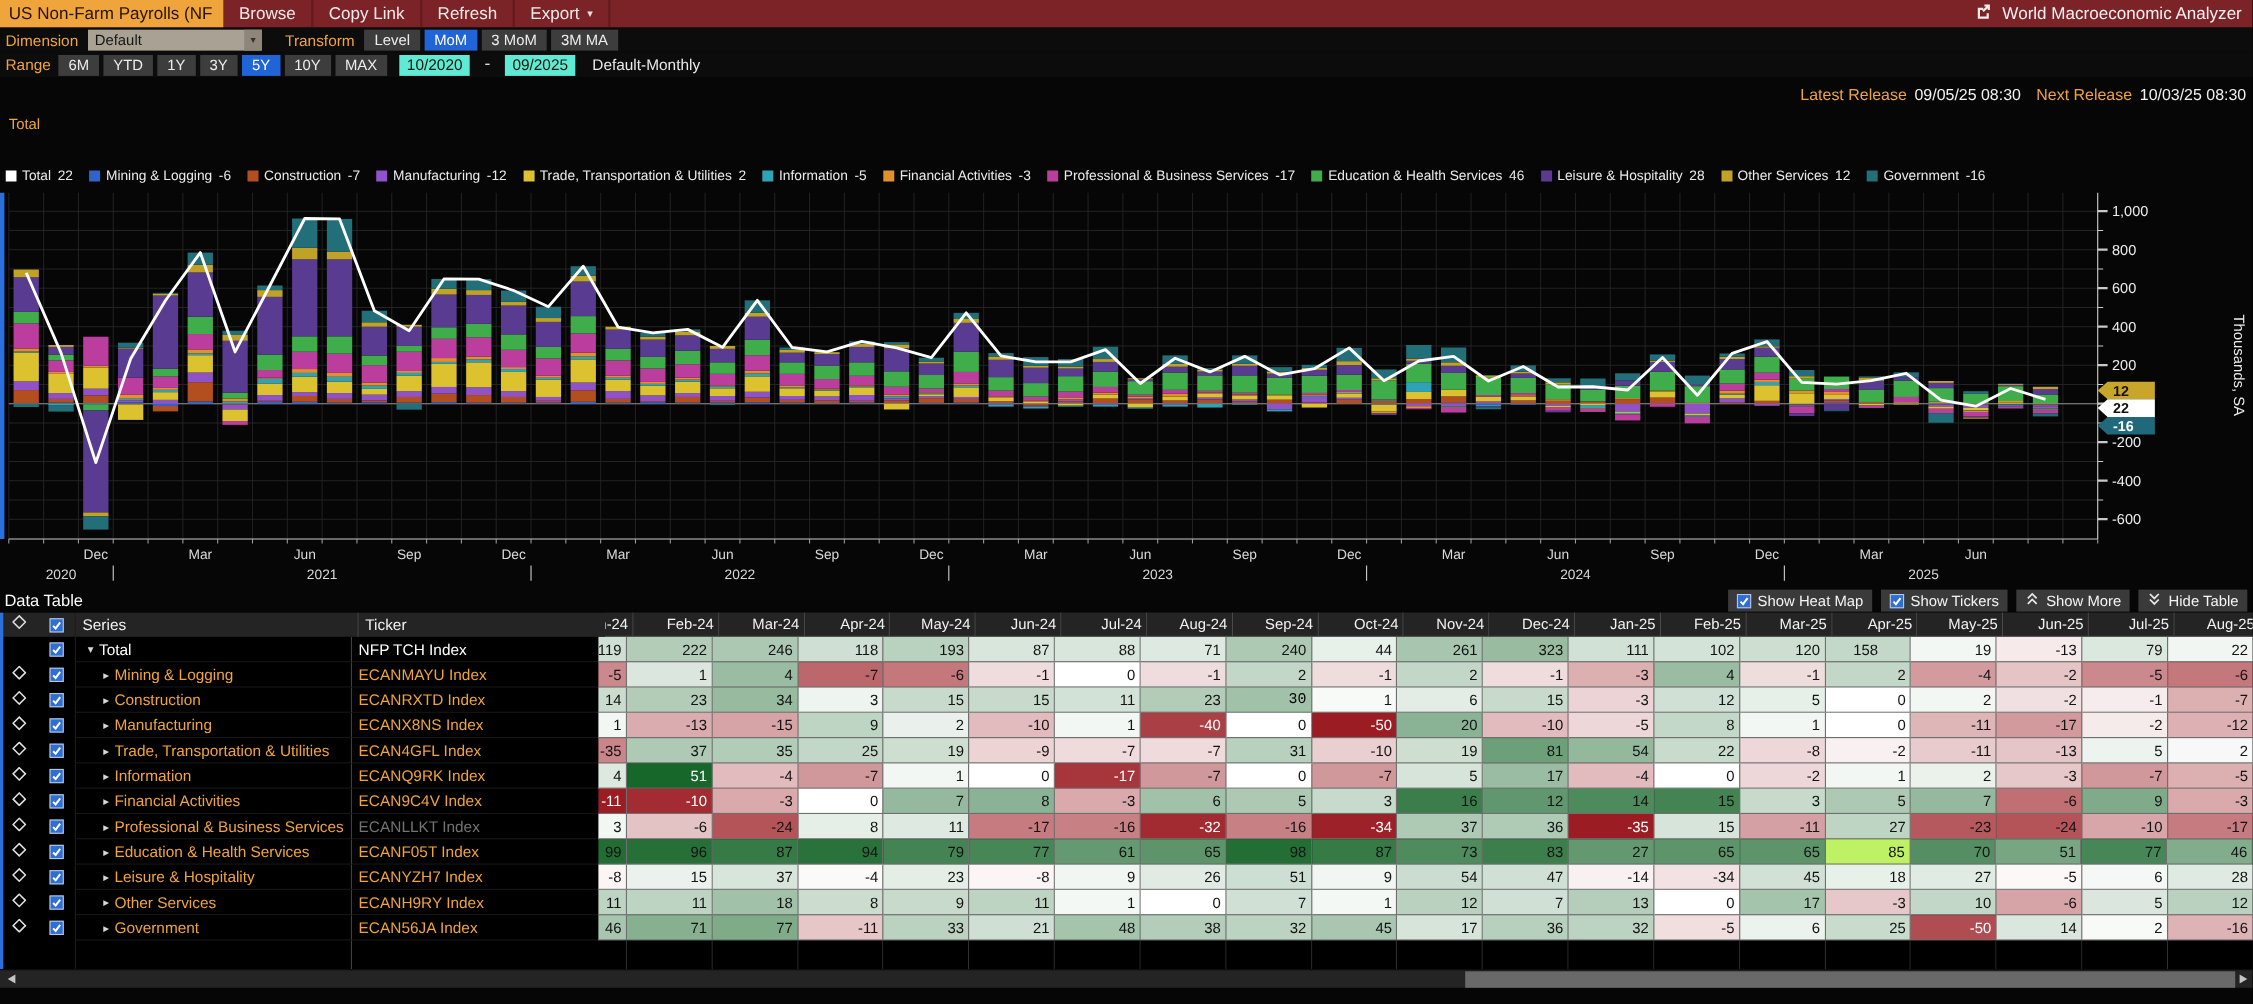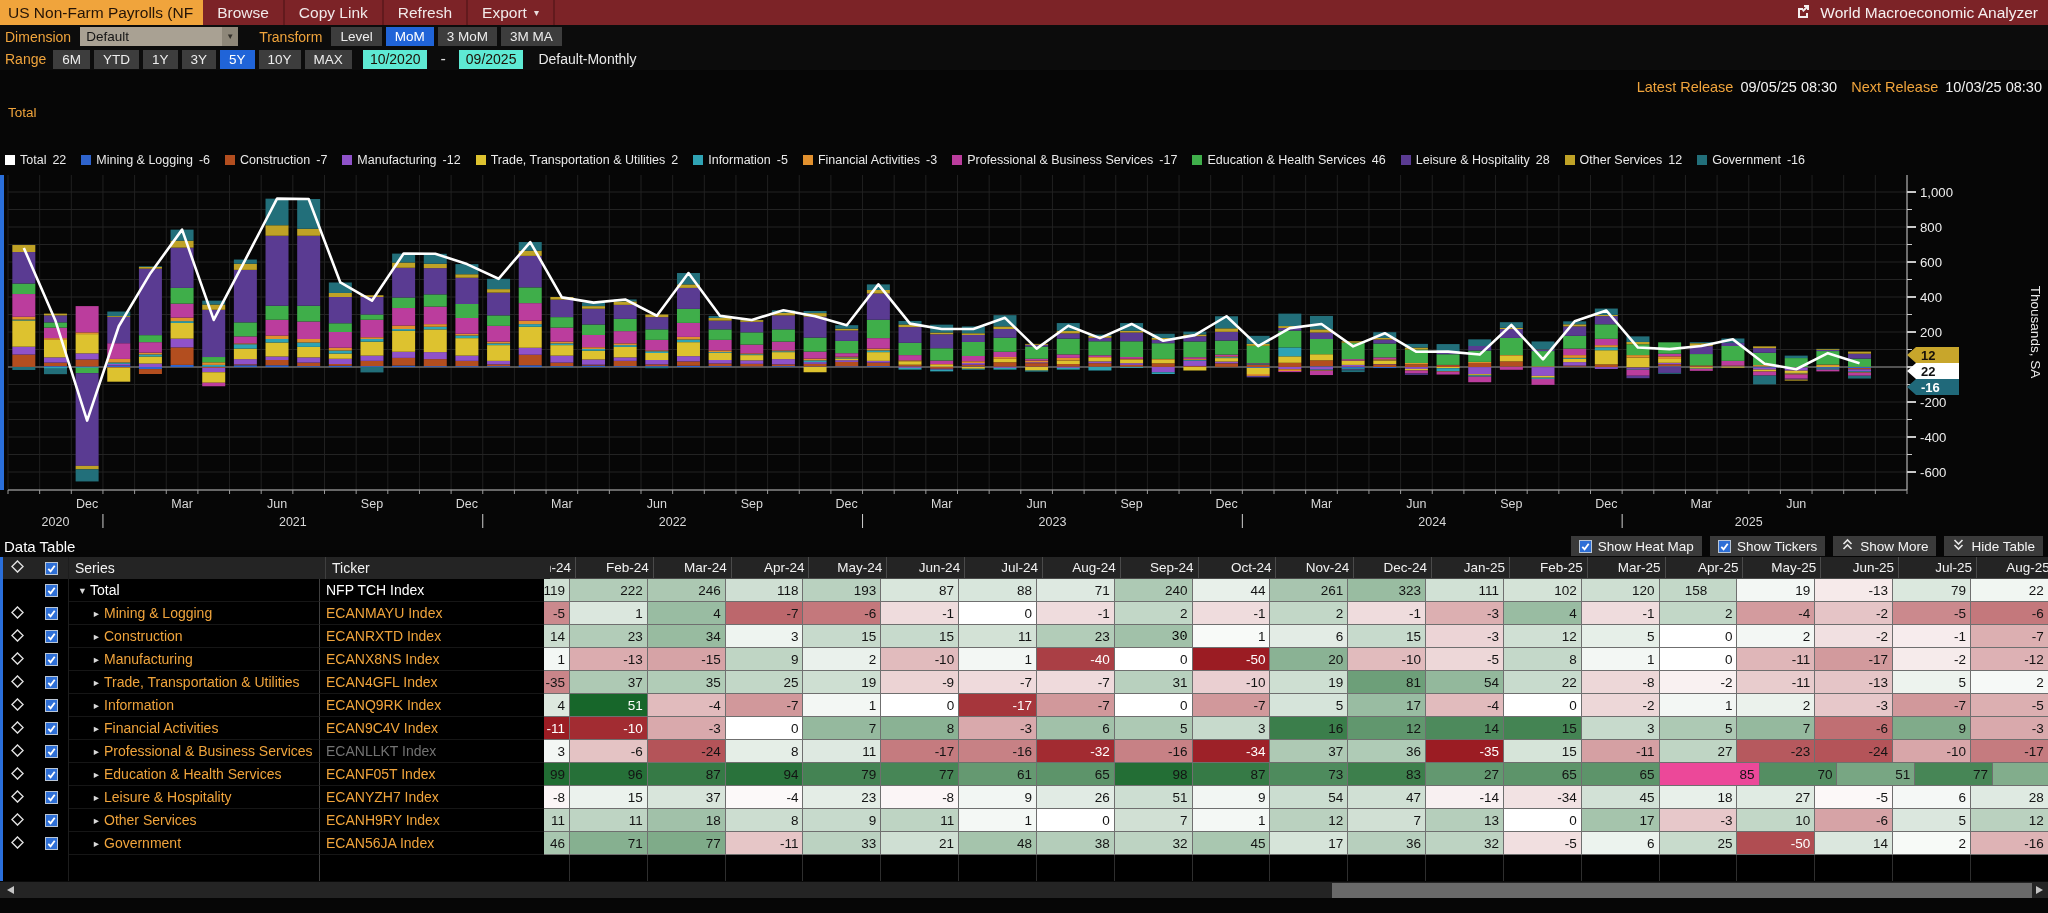--- a/index.html
+++ b/index.html
@@ -1853,21 +1853,21 @@
         </div>
         <div class="c-val" style="width: 77.8421px; flex: 0 0 auto; background: rgb(99, 152, 112); color: rgb(19, 19, 19);">
           <span>27</span>
         </div>
         <div class="c-val" style="width: 77.8421px; flex: 0 0 auto; background: rgb(93, 148, 106); color: rgb(19, 19, 19);">
           <span>65</span>
         </div>
         <div class="c-val" style="width: 77.8421px; flex: 0 0 auto; background: rgb(93, 148, 106); color: rgb(19, 19, 19);">
           <span>65</span>
         </div>
-        <div class="c-val" style="width: 100px; flex: 0 0 auto; background: #ec4899; color: rgb(19, 19, 19);">
+        <div class="c-val" style="width: 77px; flex: 0 0 auto; background: #bef264; color: rgb(19, 19, 19);">
           <span>85</span>
         </div>
         <div class="c-val" style="width: 77.8421px; flex: 0 0 auto; background: rgb(84, 142, 98); color: rgb(19, 19, 19);">
           <span>70</span>
         </div>
         <div class="c-val" style="width: 77.8421px; flex: 0 0 auto; background: rgb(120, 166, 131); color: rgb(19, 19, 19);">
           <span>51</span>
         </div>
         <div class="c-val" style="width: 77.8421px; flex: 0 0 auto; background: rgb(71, 134, 86); color: rgb(19, 19, 19);">
           <span>77</span>

